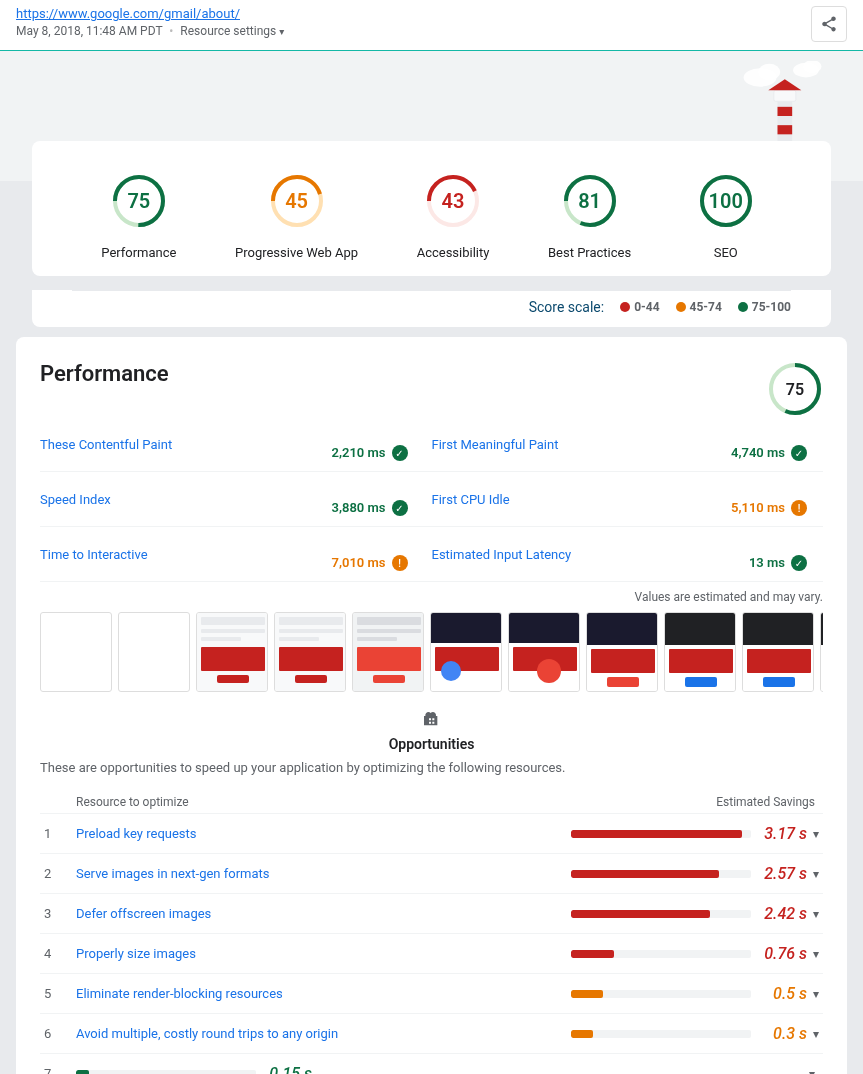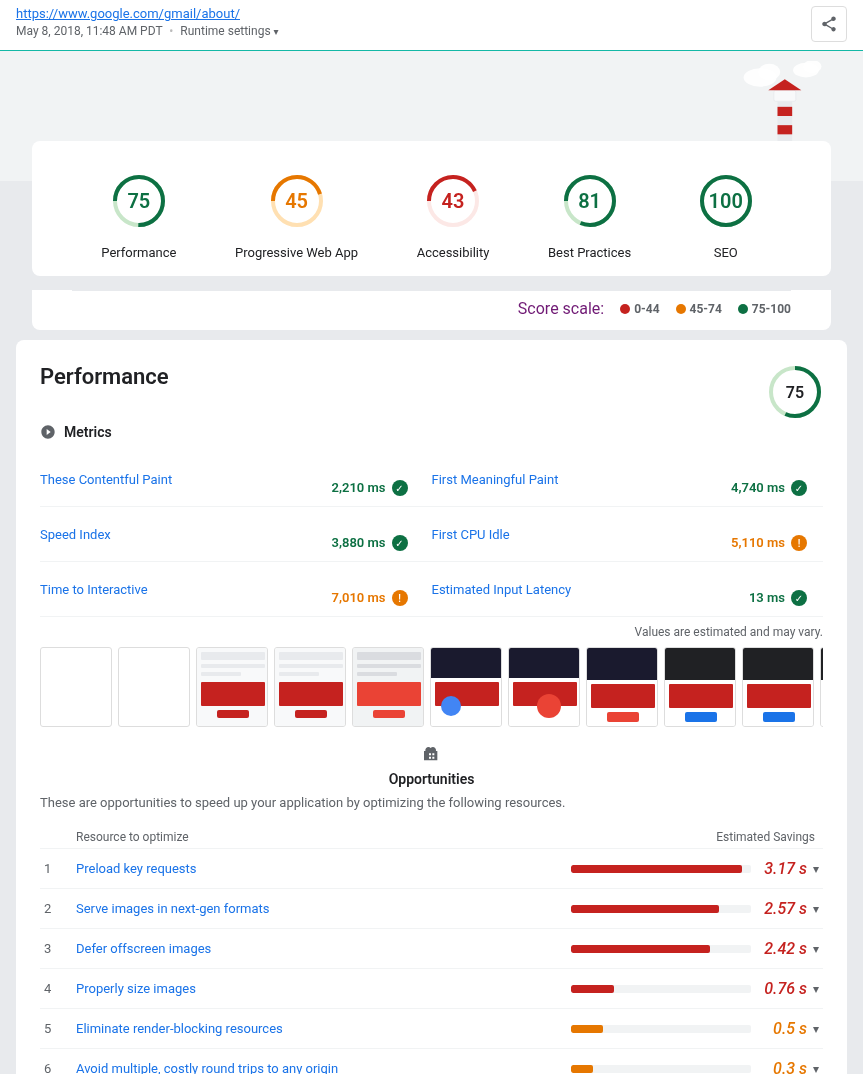--- a/index.html
+++ b/index.html
@@ -294,21 +294,21 @@
   </style>
 </head>
 <body>
 
 <div class="header-bar">
   <div>
     <div class="header-url">https://www.google.com/gmail/about/</div>
     <div class="header-meta">
       <span>May 8, 2018, 11:48 AM PDT</span>
       <span style="color:#bbb;margin:0 4px;">•</span>
-      <span style="cursor:pointer;">Runtime settings</span>
+      <span style="cursor:pointer;">Resource settings</span>
       <span style="color:#5f6368;font-size:10px;"> ▾</span>
     </div>
   </div>
   <button class="share-btn">
     <svg width="18" height="18" viewBox="0 0 24 24" fill="currentColor">
         <path d="M18 16.08c-.76 0-1.44.3-1.96.77L8.91 12.7c.05-.23.09-.46.09-.7s-.04-.47-.09-.7l7.05-4.11c.54.5 1.25.81 2.04.81 1.66 0 3-1.34 3-3s-1.34-3-3-3-3 1.34-3 3c0 .24.04.47.09.7L8.04 9.81C7.5 9.31 6.79 9 6 9c-1.66 0-3 1.34-3 3s1.34 3 3 3c.79 0 1.5-.31 2.04-.81l7.12 4.16c-.05.21-.08.43-.08.65 0 1.61 1.31 2.92 2.92 2.92s2.92-1.31 2.92-2.92-1.31-2.92-2.92-2.92z"></path>
       </svg>
   </button>
 </div>
 
@@ -383,21 +383,21 @@
         <circle cx="36" cy="36" r="24" fill="none" stroke="#c8e6c9" stroke-width="4"></circle>
         <circle cx="36" cy="36" r="24" fill="none" stroke="#0d7043" stroke-width="4" stroke-dasharray="150.8" stroke-dashoffset="0.0" transform="rotate(-90 36 36)"></circle>
       </svg>
       <span class="score-number" style="color:#0d7043;">100</span>
     </div>
     <span class="score-label">SEO</span>
   </div>
     </div>
   <div class="scores-footer">
     <div class="score-scale">
-      <span style="color:#701a75;font-size:16px;">Score scale:</span>
+      <span style="color:#0c4a6e;font-size:14px;">Score scale:</span>
       <span class="scale-item">
         <span class="scale-dot" style="background:#c5221f;"></span>
         <span>0-44</span>
       </span>
       <span class="scale-item">
         <span class="scale-dot" style="background:#e67700;"></span>
         <span>45-74</span>
       </span>
       <span class="scale-item">
         <span class="scale-dot" style="background:#0d7043;"></span>
@@ -413,26 +413,20 @@
     <h2 class="section-title">Performance</h2>
     <div class="section-score-badge">
       <svg width="56" height="56" viewBox="0 0 56 56">
         <circle cx="28" cy="28" r="24" fill="none" stroke="#c8e6c9" stroke-width="4"></circle>
         <circle cx="28" cy="28" r="24" fill="none" stroke="#0d7043" stroke-width="4" stroke-dasharray="113.1" stroke-dashoffset="28.3" transform="rotate(-90 28 28)"></circle>
         <text x="28" y="34" text-anchor="middle" font-size="16" font-weight="600" fill="#202124">75</text>
       </svg>
     </div>
   </div>
 
-  <div class="metrics-header">
-    <svg width="16" height="16" viewBox="0 0 24 24" fill="#5f6368">
-      <path d="M12 2C6.48 2 2 6.48 2 12s4.48 10 10 10 10-4.48 10-10S17.52 2 12 2zm-2 14.5v-9l6 4.5-6 4.5z"></path>
-    </svg>
-    <span>Metrics</span>
-  </div>
 
   <div class="metrics-grid" id="metrics-grid">
   <div class="metric-row">
     <span class="metric-name">These Contentful Paint</span>
     <span class="metric-value">
       <span style="color:#0d7043; font-weight:600;">2,210 ms</span>
       <span class="metric-icon" style="background:#0d7043;">
         ✓
       </span>
     </span>

